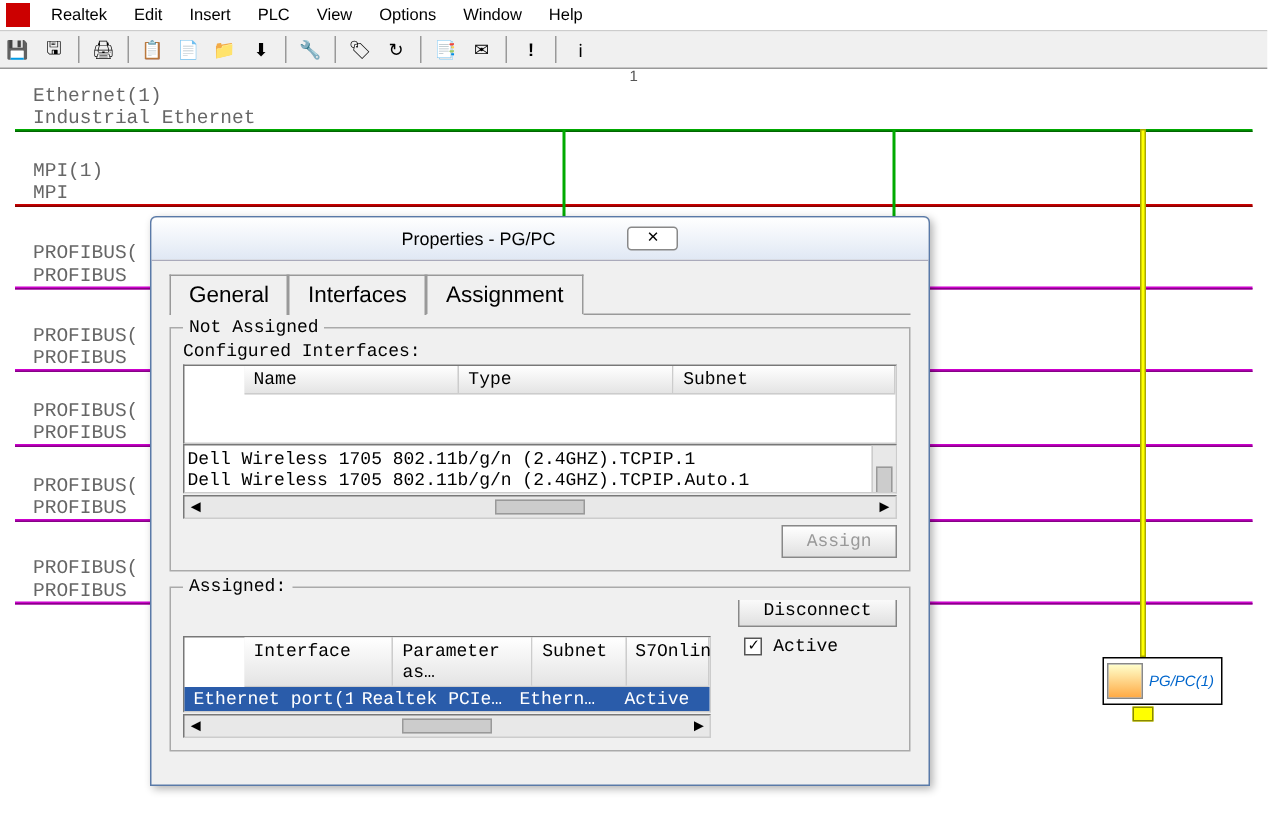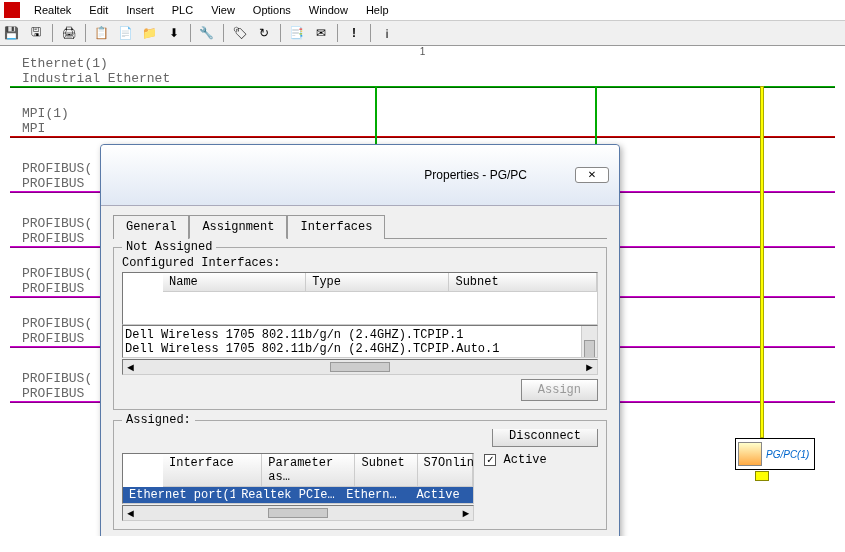--- a/index.html
+++ b/index.html
@@ -17,25 +17,25 @@
 .red { background: #c00; border-bottom: 1px solid #800; }
 .magenta { background: #c0c; border-bottom: 1px solid #808; }
 .vgreen { position: absolute; width: 2px; background: #0a0; }
 .vyellow { position: absolute; width: 4px; background: #ff0; border: 1px solid #aa0; }
 .ruler { position: absolute; top: 0; left: 0; right: 0; text-align: center; font-size: 10px; color: #555; }
 .device { position: absolute; border: 1px solid #000; background: #fff; padding: 2px; font-size: 10px; }
 .device.sim { left: 105px; top: 395px; width: 80px; height: 50px; }
 .device.pgpc { left: 735px; top: 392px; width: 80px; height: 32px; display: flex; align-items: center; gap: 4px; font-style: italic; }
 .device.pgpc .dicon { width: 24px; height: 24px; border: 1px solid #888; background: linear-gradient(#ffc, #fa4); }
 .dialog { position: absolute; left: 100px; top: 98px; width: 520px; background: #f0f0f0; border: 1px solid #5a7aa8; box-shadow: 2px 2px 6px rgba(0,0,0,0.3); border-radius: 4px 4px 0 0; }
-.dlg-title { background: linear-gradient(#fff, #e0e8f4); padding: 22px 10px; font-size: 12px; border-bottom: 1px solid #aab; border-radius: 4px 4px 0 0; display: flex; justify-content: flex-end; align-items: center; gap: 48px; }
+.dlg-title { background: linear-gradient(#fff, #e0e8f4); padding: 6px 10px; font-size: 12px; border-bottom: 1px solid #aab; border-radius: 4px 4px 0 0; display: flex; justify-content: center; align-items: center; gap: 48px; }
 .dlg-close { border: 1px solid #888; border-radius: 3px; width: 34px; height: 16px; text-align: center; font-size: 10px; line-height: 14px; cursor: pointer; background: #fff; }
 .dlg-body { padding: 8px 12px 12px; }
 .tabs { display: flex; border-bottom: 1px solid #999; margin-bottom: 8px; }
-.tab { padding: 4px 12px; border: 1px solid #999; border-bottom: none; background: #f0f0f0; margin-right: 0; cursor: pointer; font-family: Liberation Mono, monospace; font-size: 12px; position: relative; top: 1px; }
+.tab { padding: 4px 12px; border: 1px solid #999; border-bottom: none; background: #f0f0f0; margin-right: 0; cursor: pointer; font-family: Liberation Sans, sans-serif; font-size: 15px; position: relative; top: 1px; }
 .tab.active { background: #f0f0f0; border-bottom: 1px solid #f0f0f0; z-index: 1; }
 .fieldset { border: 1px solid #aaa; padding: 8px; margin-bottom: 10px; position: relative; }
 .fieldset > .legend { position: absolute; top: -8px; left: 8px; background: #f0f0f0; padding: 0 4px; font-family: "Courier New", monospace; font-size: 12px; }
 .sublabel { font-family: "Courier New", monospace; font-size: 12px; margin-bottom: 2px; }
 .table { width: 100%; background: #fff; border: 1px inset #ccc; font-family: "Courier New", monospace; font-size: 12px; }
 .table .hdr { display: flex; background: #f0f0f0; border-bottom: 1px solid #ccc; margin-left: 40px; }
 .table .hdr div { padding: 2px 6px; border-right: 1px solid #ccc; background: linear-gradient(#fff,#e4e4e4); }
 .table .row { display: flex; }
 .table .row div { padding: 1px 6px; overflow: hidden; white-space: nowrap; }
 .listbox { background: #fff; border: 1px inset #ccc; font-family: "Courier New", monospace; font-size: 12px; padding: 2px; height: 33px; overflow: hidden; position: relative; }
@@ -138,22 +138,22 @@
   <div class="watermark">找答案</div>
 
   <div class="dialog">
     <div class="dlg-title">
       <span>Properties - PG/PC</span>
       <span class="dlg-close">✕</span>
     </div>
     <div class="dlg-body">
       <div class="tabs">
         <div class="tab">General</div>
+        <div class="tab">Interfaces</div>
         <div class="tab active">Assignment</div>
-        <div class="tab">Interfaces</div>
       </div>
 
       <div class="fieldset">
         <div class="legend">Not Assigned</div>
         <div class="sublabel">Configured Interfaces:</div>
         <div class="table">
           <div class="hdr">
             <div style="width:33%">Name</div>
             <div style="width:33%">Type</div>
             <div style="width:34%">Subnet</div>
@@ -175,21 +175,21 @@
           </div>
         <div class="btn disabled right-btn">Assign</div>
         <div style="clear:both"></div>
       </div>
 
       <div class="fieldset">
         <div class="legend">Assigned:</div>
         <div style="overflow:hidden">
             <div class="btn right-btn" style="margin-top:-4px">Disconnect</div>
           </div>
-        <div style="display:flex;gap:10px;margin-top:6px">
+        <div style="display:flex;gap:22px;margin-top:6px">
           <div style="flex:1">
             <div class="table">
               <div class="hdr">
                 <div style="width:32%">Interface</div>
                 <div style="width:30%">Parameter as…</div>
                 <div style="width:20%">Subnet</div>
                 <div style="width:18%">S7Onlin</div>
               </div>
               <div class="row sel-row">
                 <div style="width:32%">Ethernet port(1)</div>

